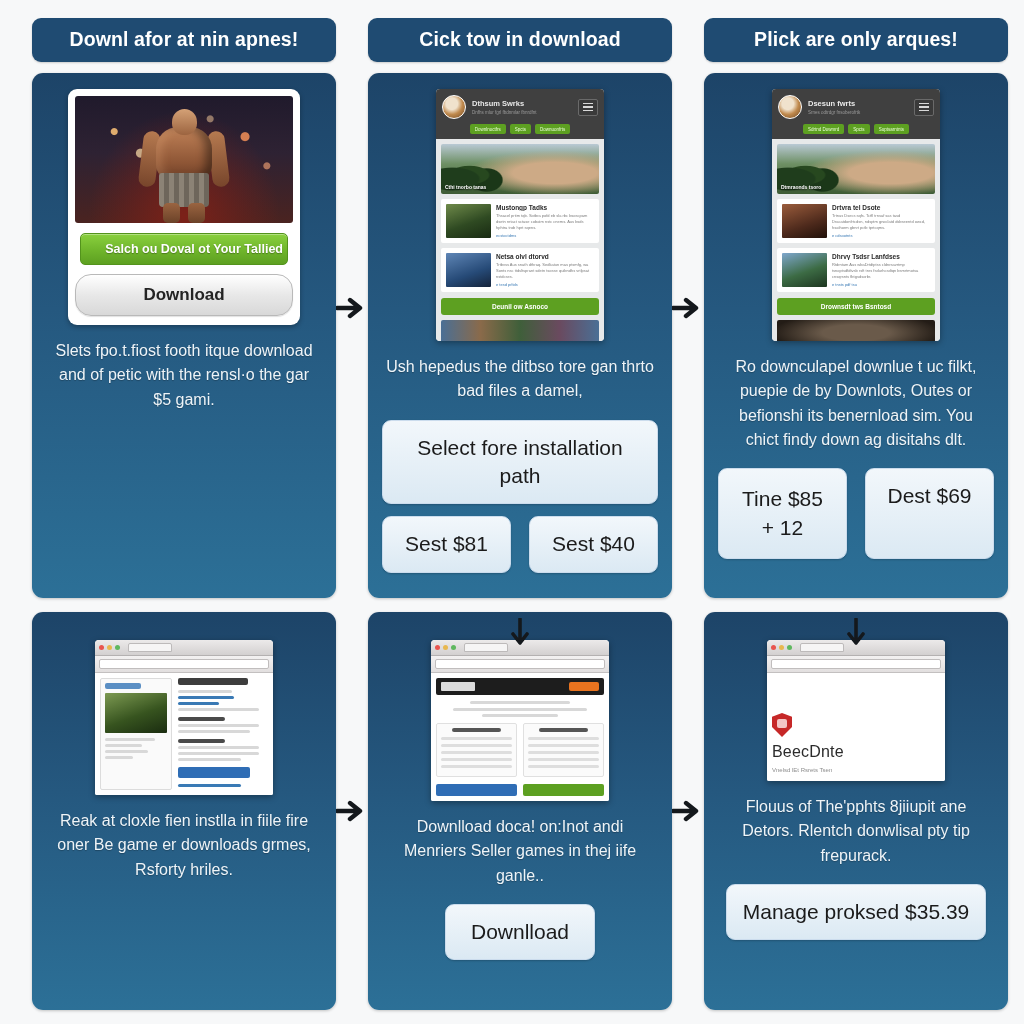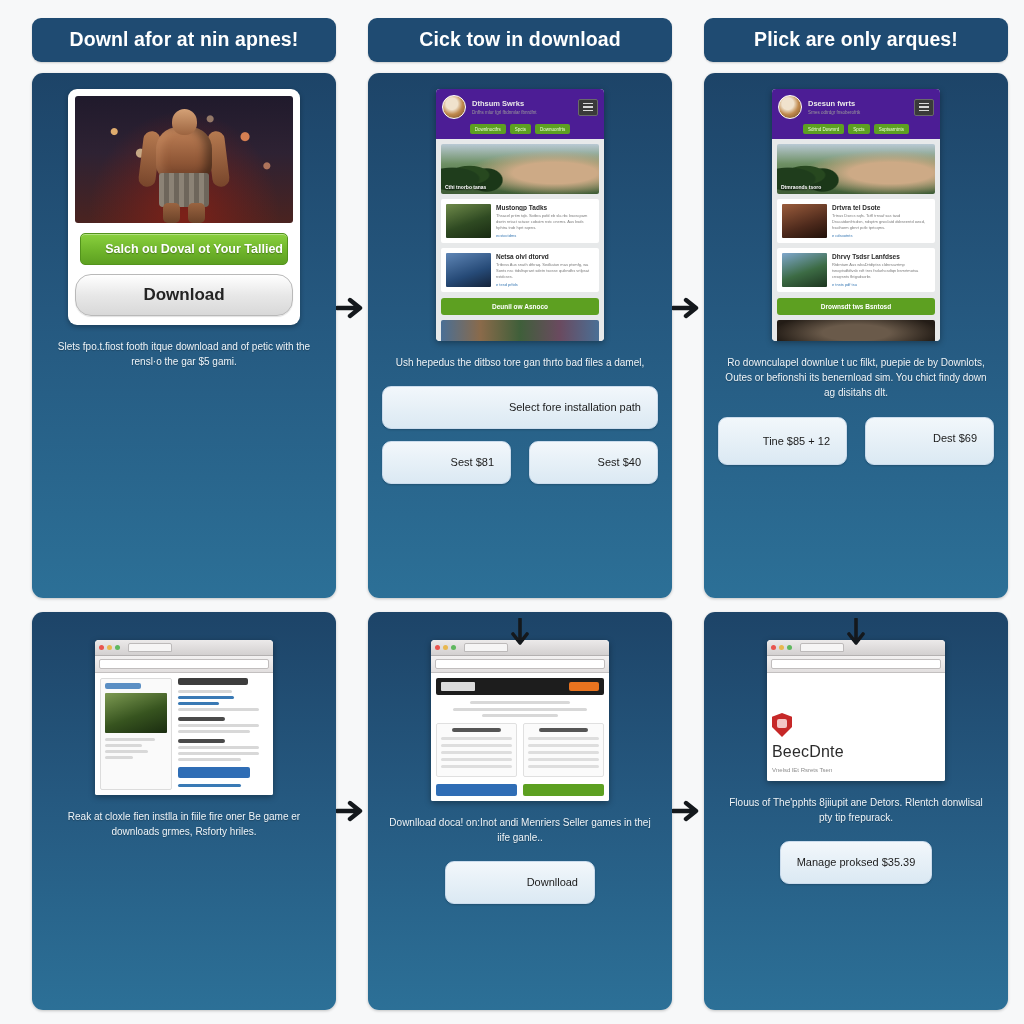--- a/index.html
+++ b/index.html
@@ -72,21 +72,21 @@
     flex-direction: column;
     align-items: center;
     padding: 16px 14px 16px 14px;
     box-sizing: border-box;
     overflow: hidden;
   }
   .card-bottom { padding-top: 28px; }
 
   .card-body {
     color: #eef4f8;
-    font-size: 10px;
+    font-size: 16px;
     line-height: 1.52;
     text-align: center;
     margin: 0;
     padding: 0 4px;
     text-shadow: 0 1px 1px rgba(0,0,0,0.25);
   }
   .body-top { margin-top: 14px; }
 
   .btn-stack {
     margin-top: 16px;
@@ -102,23 +102,23 @@
     gap: 18px;
     width: 100%;
     justify-content: center;
   }
 
   .lbtn {
     background: linear-gradient(180deg, #f2f7fb 0%, #dbe9f3 100%);
     color: #1b1b1b;
     border: 1px solid #cbdced;
     border-radius: 9px;
-    font-size: 11px;
+    font-size: 21px;
     padding: 13px 16px;
-    text-align: right;
+    text-align: center;
     box-shadow: 0 1px 2px rgba(0,0,0,0.2);
     box-sizing: border-box;
     line-height: 1.35;
   }
   .lbtn-wide { width: 100%; }
   .lbtn-half { flex: 1 1 0; min-width: 0; }
   .lbtn-auto { min-width: 150px; }
   .lbtn-tall { padding-top: 16px; padding-bottom: 16px; }
 
   
@@ -252,21 +252,21 @@
     height: 252px;
     background: #ffffff;
     border-radius: 4px;
     overflow: hidden;
     box-shadow: 0 2px 6px rgba(0,0,0,0.35);
     display: flex;
     flex-direction: column;
     flex: 0 0 auto;
   }
   .ph-top {
-    background: #4c1d95;
+    background: #404040;
     padding: 6px 6px 5px 6px;
     position: relative;
   }
   .ph-brandrow { display: flex; align-items: center; gap: 6px; }
   .ph-logo {
     width: 22px; height: 22px; border-radius: 50%;
     background: radial-gradient(circle at 40% 35%, #f0e2cd 0 30%, #c08a4e 55%, #6b4520 100%);
     border: 1px solid #ffffff;
     flex: 0 0 auto;
   }

